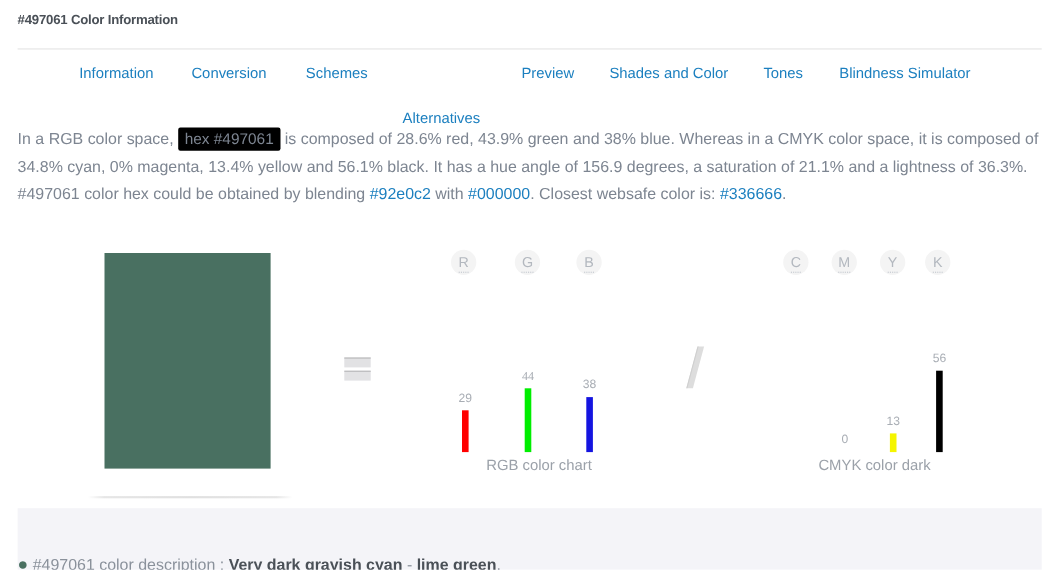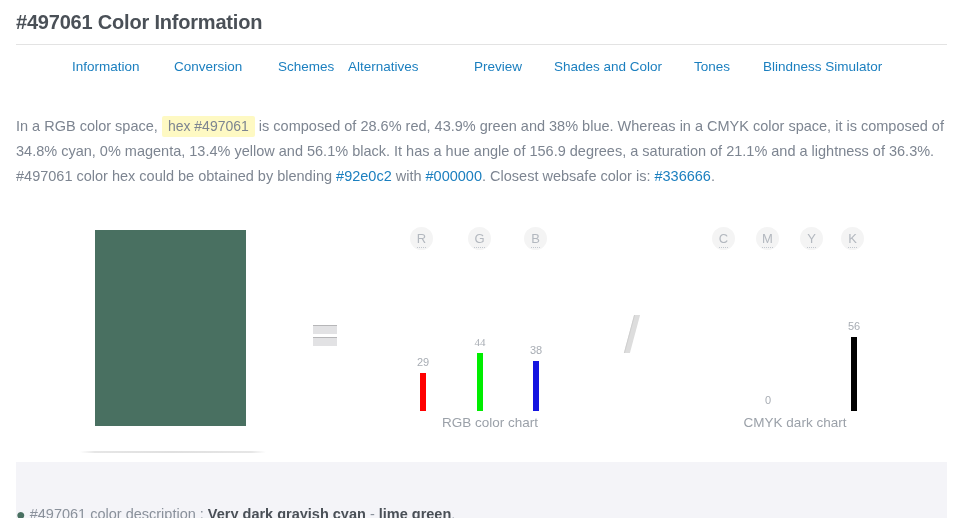--- a/index.html
+++ b/index.html
@@ -23,21 +23,21 @@
     left: 0; top: 0;
     width: 963px;
     height: 518px;
   }
 
   
   .page-title {
     position: absolute;
     left: 16px;
     top: 11px;
-    font-size: 20px;
+    font-size: 12px;
     font-weight: bold;
     color: #4a5057;
     letter-spacing: -0.2px;
     white-space: nowrap;
   }
   .title-rule {
     position: absolute;
     left: 16px;
     top: 44px;
     width: 931px;
@@ -67,21 +67,21 @@
   .intro {
     position: absolute;
     left: 16px;
     top: 99px;
     width: 929px;
     font-size: 14.5px;
     line-height: 25px;
     color: #7d8591;
   }
   .intro .code {
-    background: #fef9c3;
+    background: #000000;
     color: #7d8591;
     padding: 2px 6px 3px 6px;
     border-radius: 2px;
     font-family: "Liberation Sans", sans-serif;
     font-size: 14px;
   }
   .intro a {
     color: #1b7fbf;
     text-decoration: none;
   }
@@ -266,21 +266,21 @@
 
 <div class="page">
 
   <div class="page-title">#497061 Color Information</div>
   <div class="title-rule"></div>
 
   <div class="nav">
     <a class="nav-item" style="left: 56px;">Information</a>
     <a class="nav-item" style="left: 158px;">Conversion</a>
     <a class="nav-item" style="left: 262px;">Schemes</a>
-    <a class="nav-item" style="left: 332px;">Alternatives</a>
+    <a class="nav-item" style="left: 350px; margin-top: 41px;">Alternatives</a>
     <a class="nav-item" style="left: 458px;">Preview</a>
     <a class="nav-item" style="left: 538px;">Shades and Color</a>
     <a class="nav-item" style="left: 678px;">Tones</a>
     <a class="nav-item" style="left: 747px;">Blindness Simulator</a>
   </div>
 
   <p class="intro">
     <span>In a RGB color space, </span><span class="code">hex #497061</span><span> is composed of 28.6% red, 43.9% green and 38% blue. Whereas in a CMYK color space, it is composed of 34.8% cyan, 0% magenta, 13.4% yellow and 56.1% black. It has a hue angle of 156.9 degrees, a saturation of 21.1% and a lightness of 36.3%. #497061 color hex could be obtained by blending </span><a href="#">#92e0c2</a><span> with </span><a href="#">#000000</a><span>. Closest websafe color is: </span><a href="#">#336666</a><span>.</span>
   </p>
 
@@ -328,26 +328,30 @@
           <div class="badge" style="left: 12px;"><u>C</u></div>
           <div class="badge" style="left: 56px;"><u>M</u></div>
           <div class="badge" style="left: 100px;"><u>Y</u></div>
           <div class="badge" style="left: 141px;"><u>K</u></div>
         </div>
       <div class="bars">
           <div class="bar-col" style="left: 48px; height: 206px;">
             <div class="bar-rect" style="height: 0px; background: rgb(255, 255, 255);"></div>
             <div class="bar-val" style="bottom: 2px;">0</div>
           </div>
+          <div class="bar-col" style="left: 92px; height: 206px;">
+            <div class="bar-rect" style="height: 17px; background: rgb(245, 245, 0);"></div>
+            <div class="bar-val" style="bottom: 19px;">13</div>
+          </div>
           <div class="bar-col" style="left: 134px; height: 206px;">
             <div class="bar-rect" style="height: 74px; background: rgb(0, 0, 0);"></div>
             <div class="bar-val" style="bottom: 76px;">56</div>
           </div>
         </div>
-      <div class="chart-caption">CMYK dark chart</div>
+      <div class="chart-caption">CMYK color dark</div>
     </div>
 
   </div>
 
   <div class="desc-panel">
     <div class="desc-line">
       <span class="desc-bullet">●</span>
       <span>#497061 color description : </span><span class="desc-strong">Very dark grayish cyan</span><span> - </span><span class="desc-strong2">lime green</span><span>.</span>
     </div>
   </div>

